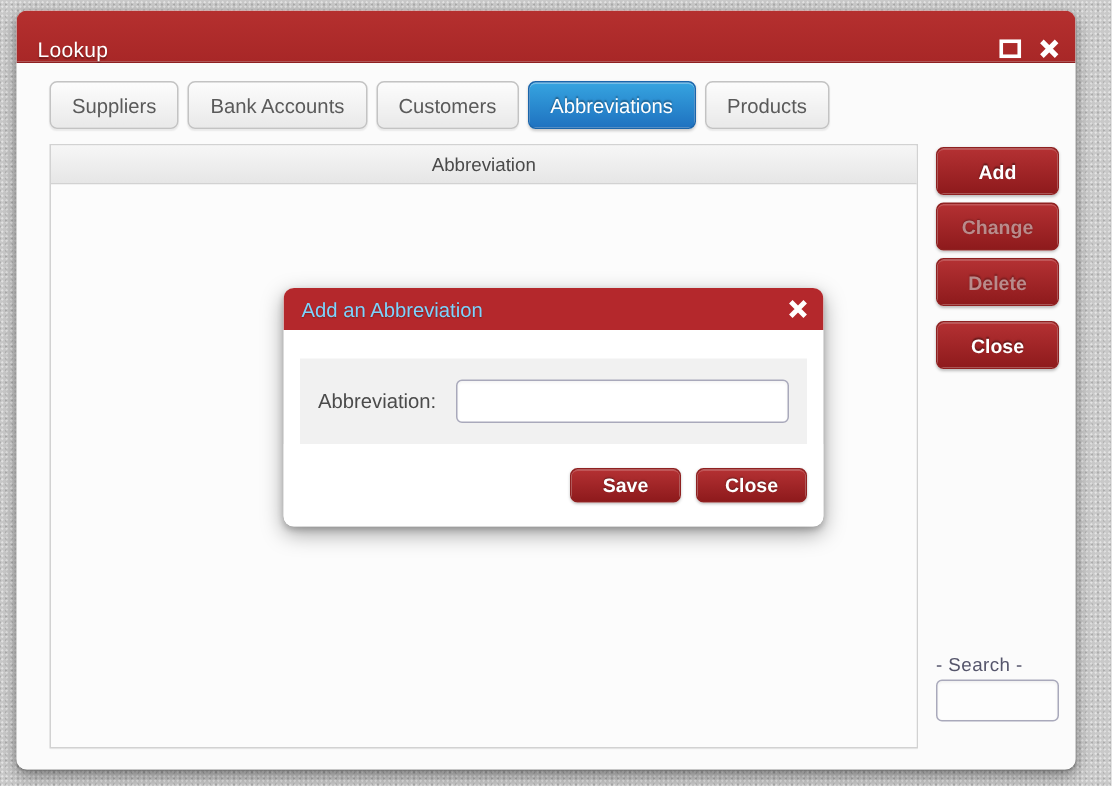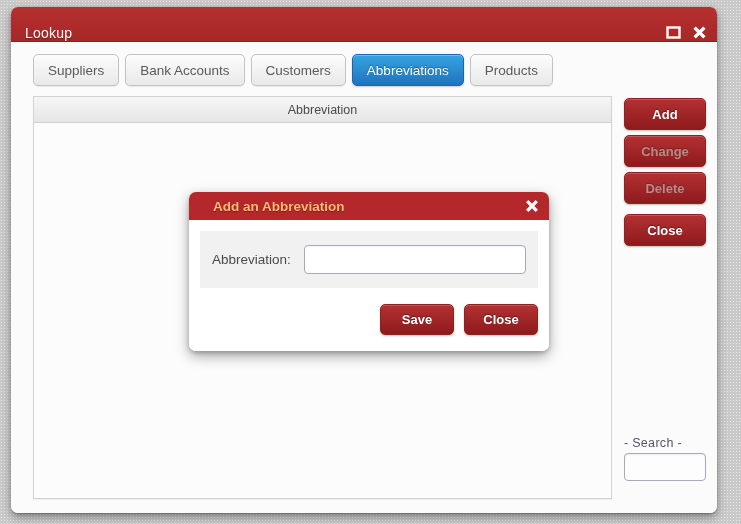--- a/index.html
+++ b/index.html
@@ -230,37 +230,36 @@
   .modal-head {
     height: 28px;
     background: #b4282c;
     display: flex;
     align-items: center;
     padding: 0 9px 0 12px;
   }
 
   .modal-title {
     flex: 1 1 auto;
-    color: #fdba74;
+    color: #7dd3fc;
     font-size: 13.5px;
-    font-weight: bold;
+    font-weight: normal;
     text-shadow: 0 1px 1px rgba(0,0,0,0.3);
-    margin-left: 12px;
   }
 
   .modal-close {
     color: #fff;
     cursor: pointer;
     display: inline-flex;
     align-items: center;
   }
 
   .modal-form {
     background: #f1f1f1;
-    margin: 11px 11px 0 11px;
+    margin: 19px 11px 0 11px;
     padding: 14px 12px;
     display: flex;
     align-items: center;
     gap: 13px;
   }
 
   .form-label {
     color: #4b4b4b;
     font-size: 13.5px;
     white-space: nowrap;
@@ -283,21 +282,21 @@
   .modal-footer {
     background: #ffffff;
     padding: 16px 11px 16px 11px;
     display: flex;
     justify-content: flex-end;
     gap: 10px;
   }
 
   .modal-footer .btn-red {
     width: 74px;
-    height: 31px;
+    height: 23px;
   }
 </style>
 </head>
 <body>
 
 <div class="window">
 
   <div class="titlebar">
     <div class="titlebar-title">Lookup</div>
     <div class="win-btns">

